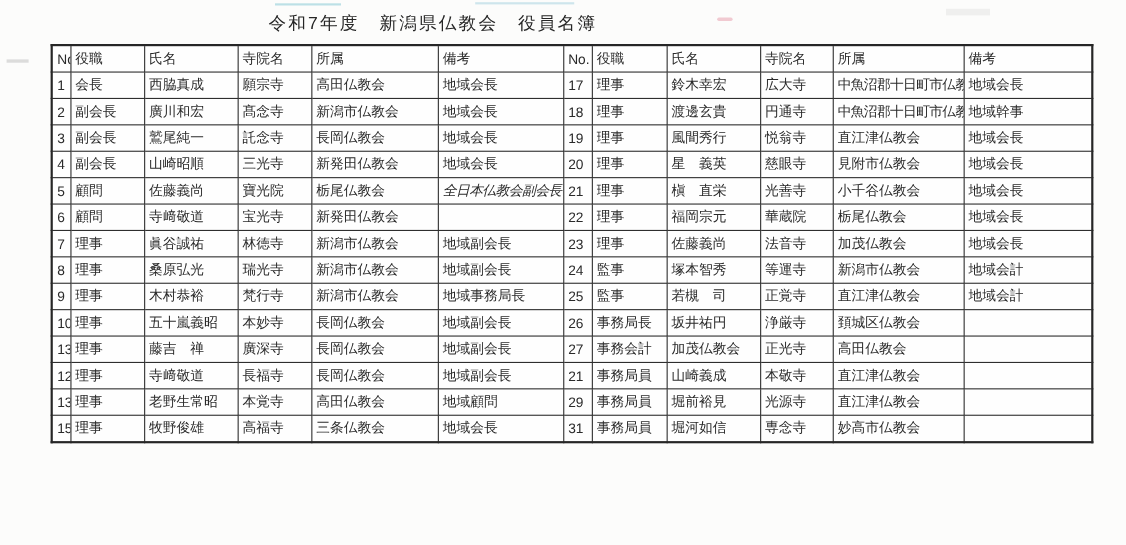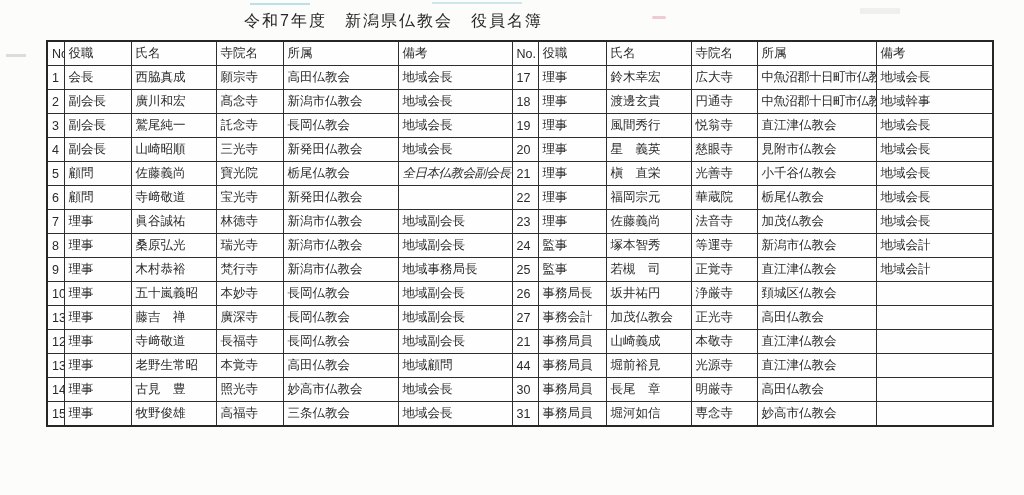--- a/index.html
+++ b/index.html
@@ -266,39 +266,25 @@
           <td>直江津仏教会</td>
           <td></td>
         </tr>
         <tr>
           <td class="col-no">13</td>
           <td>理事</td>
           <td>老野生常昭</td>
           <td>本覚寺</td>
           <td>高田仏教会</td>
           <td>地域顧問</td>
-          <td class="col-no">44</td>
+          <td class="col-no">29</td>
           <td>事務局員</td>
           <td>堀前裕見</td>
           <td>光源寺</td>
           <td>直江津仏教会</td>
-          <td></td>
-        </tr>
-        <tr>
-          <td class="col-no">14</td>
-          <td>理事</td>
-          <td>古見　豊</td>
-          <td>照光寺</td>
-          <td>妙高市仏教会</td>
-          <td>地域会長</td>
-          <td class="col-no">30</td>
-          <td>事務局員</td>
-          <td>長尾　章</td>
-          <td>明厳寺</td>
-          <td>高田仏教会</td>
           <td></td>
         </tr>
         <tr>
           <td class="col-no">15</td>
           <td>理事</td>
           <td>牧野俊雄</td>
           <td>高福寺</td>
           <td>三条仏教会</td>
           <td>地域会長</td>
           <td class="col-no">31</td>

